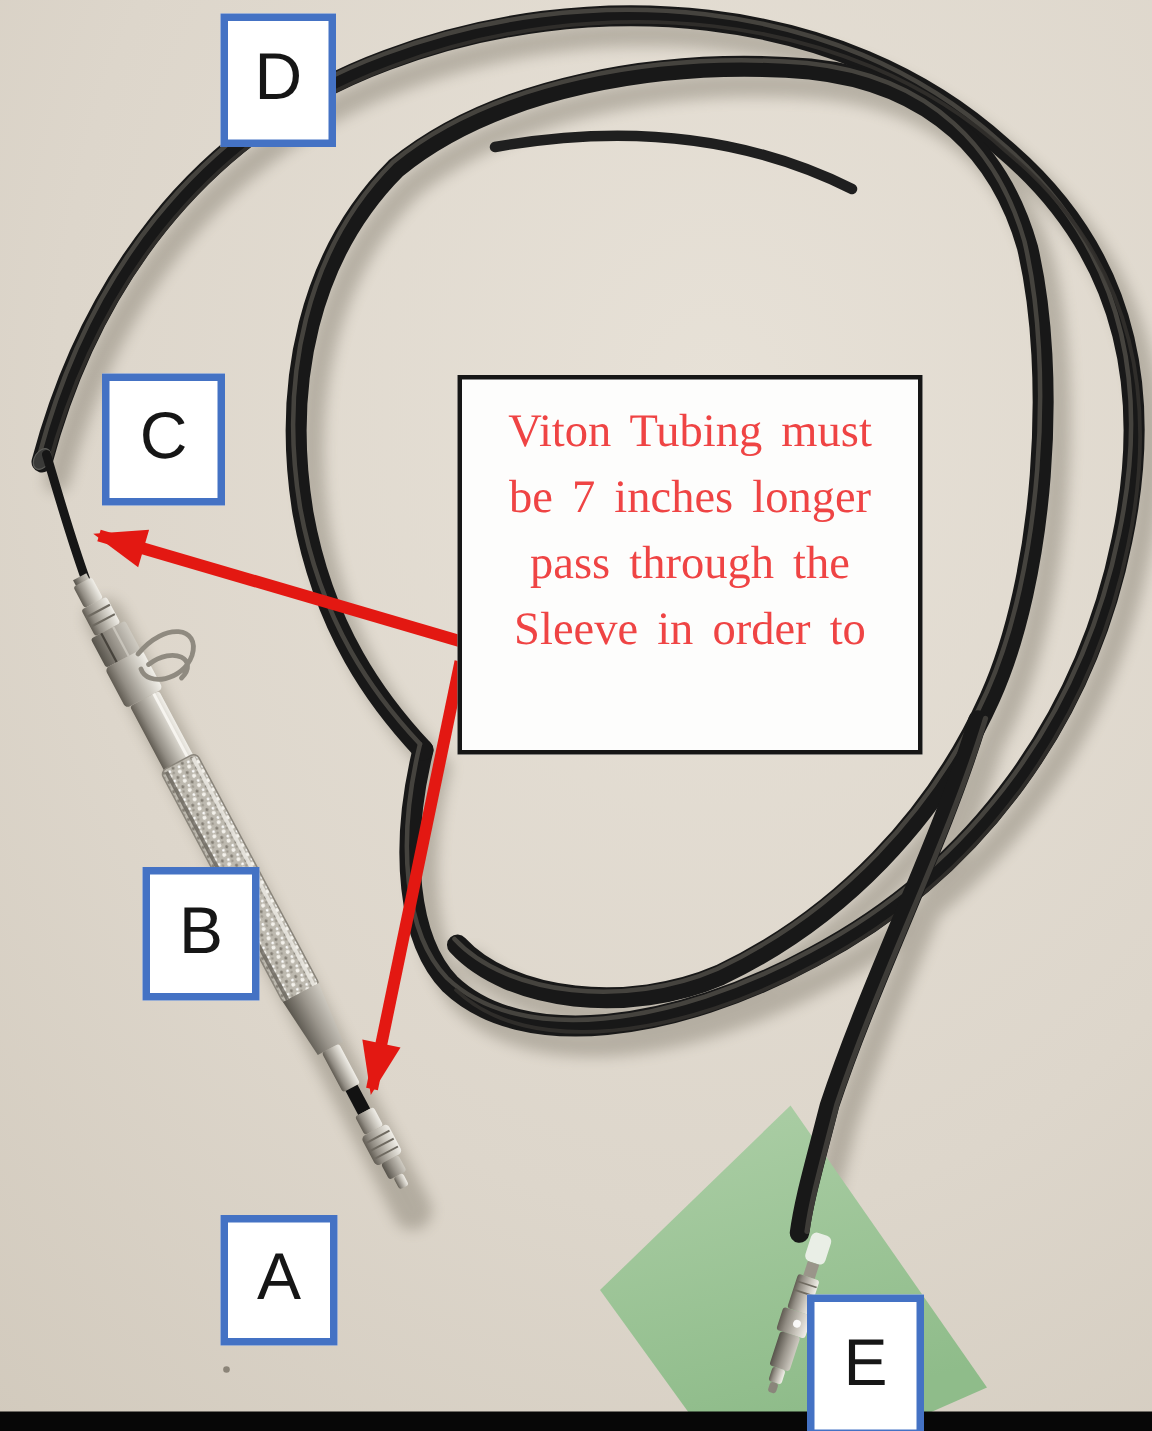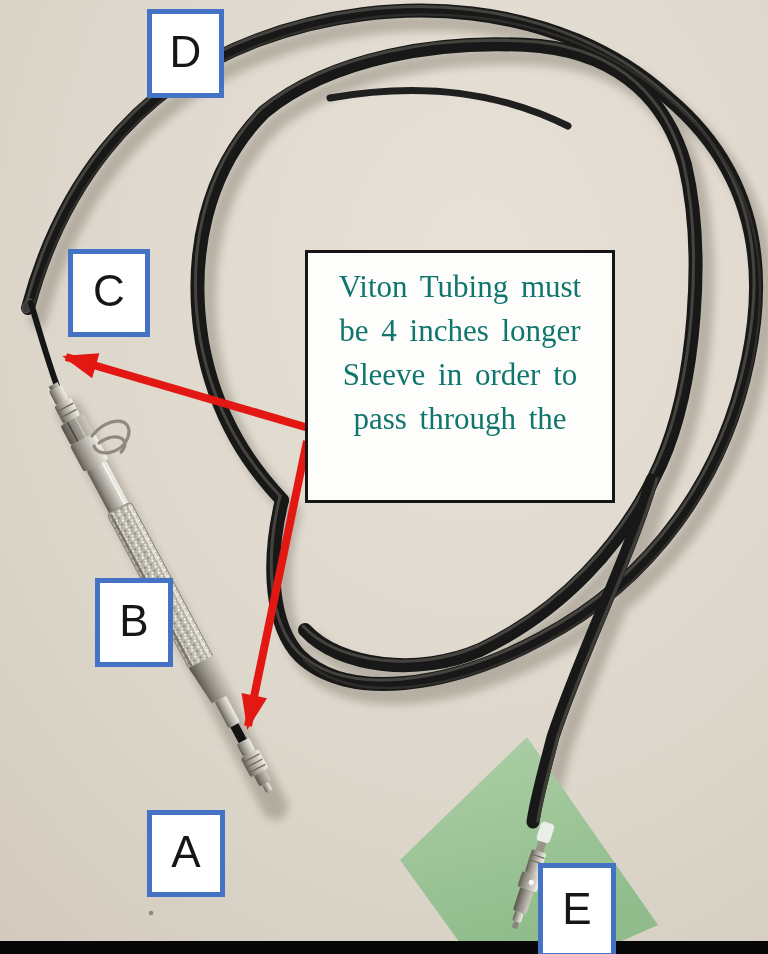--- a/index.html
+++ b/index.html
@@ -6,21 +6,21 @@
   .stage{position:relative;width:768px;height:954px;overflow:hidden;background:#dbd4c9;
          font-family:"Liberation Sans",sans-serif;}
   .stage svg{position:absolute;left:0;top:0;}
   .callout{position:absolute;background:#ffffff;border:5px solid #4472C4;box-sizing:border-box;
            display:flex;align-items:center;justify-content:center;
            font:400 44px "Liberation Sans",sans-serif;color:#161616;z-index:30;}
   .callout span{transform:translateY(-2px);}
   .annotation{position:absolute;left:305px;top:250px;width:310px;height:253px;box-sizing:border-box;
               background:#fdfdfc;border:3px solid #161616;z-index:25;
               font-family:"Liberation Serif",serif;font-size:31px;line-height:44px;
-              color:#0f766e;text-align:center;padding-top:12px;word-spacing:5px;}
+              color:#ef4444;text-align:center;padding-top:12px;word-spacing:5px;}
   .ann-line{white-space:nowrap;}
 </style>
 </head>
 <body>
 
 <div class="stage">
 
   <svg width="768" height="954" viewBox="0 0 768 954">
     <defs>
       <radialGradient id="bgGrad" cx="0.62" cy="0.28" r="0.95">
@@ -138,23 +138,23 @@
     <rect x="0" y="941" width="768" height="13" fill="#070707"></rect>
 
     <g stroke="#E31812" stroke-width="8" fill="none">
       <line x1="312" y1="429" x2="66" y2="357" marker-end="url(#ah)"></line>
       <line x1="307" y1="441" x2="248" y2="726" marker-end="url(#ah)"></line>
     </g>
   </svg>
 
   <div class="annotation">
     <div class="ann-line">Viton Tubing must</div>
-    <div class="ann-line">be 4 inches longer</div>
+    <div class="ann-line">be 7 inches longer</div>
+    <div class="ann-line">pass through the</div>
     <div class="ann-line">Sleeve in order to</div>
-    <div class="ann-line">pass through the</div>
   </div>
 
   <div class="callout" style="left:147px;top:9px;width:77px;height:89px;">
     <span>D</span>
   </div>
   <div class="callout" style="left:68px;top:249px;width:82px;height:88px;">
     <span>C</span>
   </div>
   <div class="callout" style="left:95px;top:578px;width:78px;height:89px;">
     <span>B</span>

